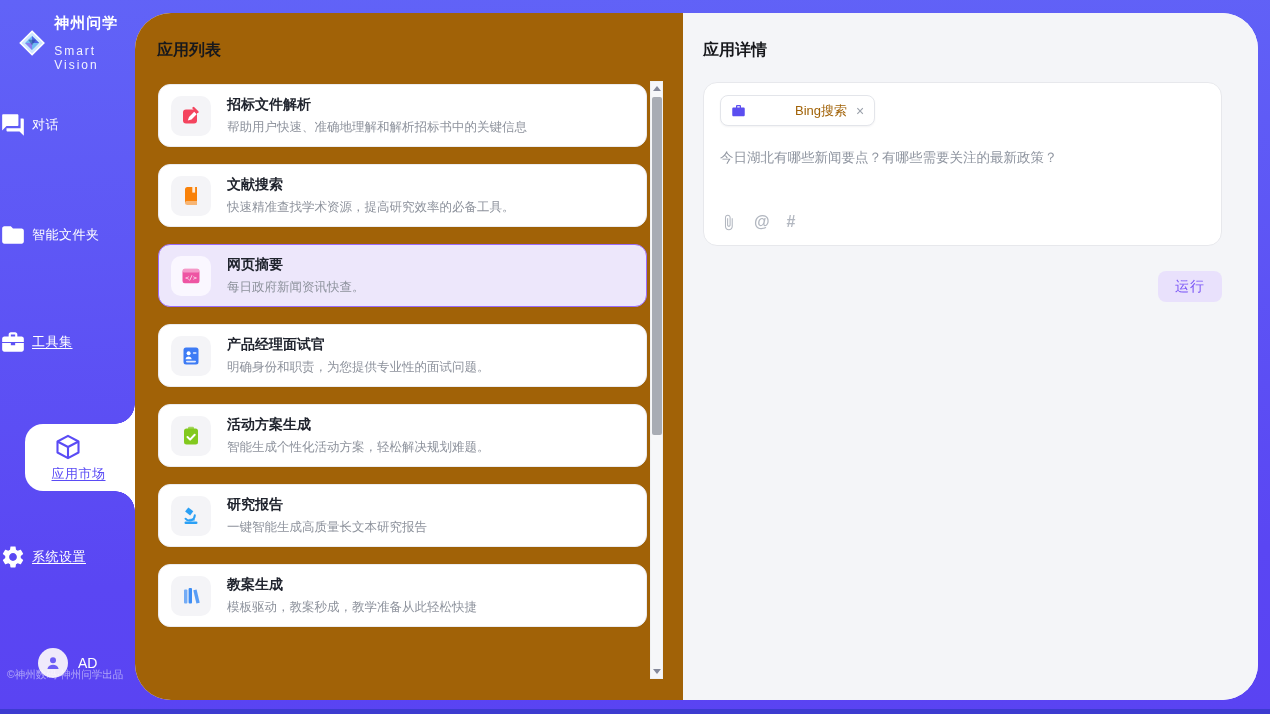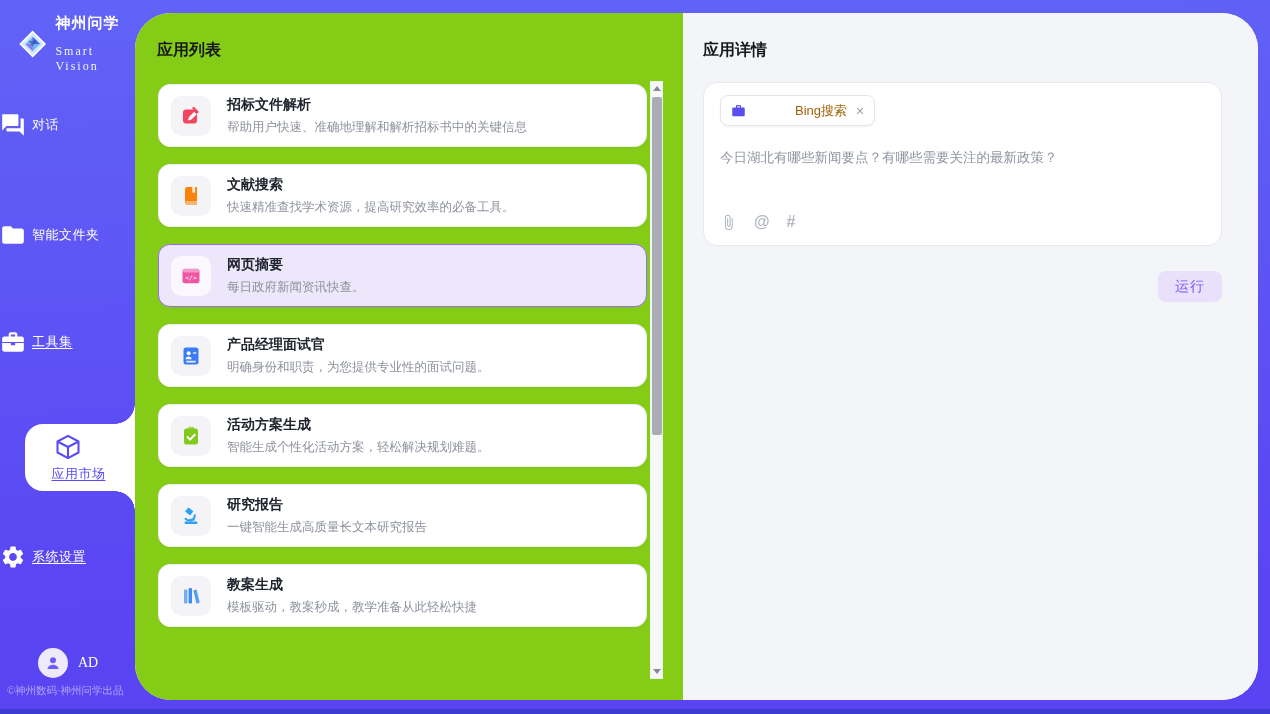--- a/index.html
+++ b/index.html
@@ -2,48 +2,48 @@
 <html style="--accent: #5a4bf5; --sel-bg: #ede7fb; --sel-bd: #9a6bf9; --run-bg: #e9e1fc; --run-fg: #7a55f6;"><head>
 <meta charset="utf-8">
 <style>
   * { margin:0; padding:0; box-sizing:border-box; }
   html,body { width:1270px; height:714px; overflow:hidden;
     font-family:"Liberation Sans","DejaVu Sans",sans-serif; }
   body { position:relative;
     background:linear-gradient(178deg,#6163f7 0%,#5a46f3 78%,#5a43f2 100%); }
 
   
-  .sidebar { position:absolute; left:0; top:0; width:135px; height:714px; z-index:3;font-family:Liberation Serif, serif; }
+  .sidebar { position:absolute; left:0; top:0; width:135px; height:714px; z-index:3; }
   .logo { position:absolute; left:18px; top:14px; display:flex; align-items:center; gap:8px; }
   .logo-txt .cn { color:#fff; font-size:15px; font-weight:bold; letter-spacing:1px; }
   .logo-txt .en { color:rgba(255,255,255,.92); font-size:12px; letter-spacing:2px; margin-top:11px; }
   .nav-item { position:absolute; left:0; width:135px; display:flex; flex-direction:row;
     align-items:center; gap:6px; cursor:pointer; color:#fff; }
   .nav-label { font-size:13px; letter-spacing:.5px; }
   .nav-item.u .nav-label { text-decoration:underline; text-underline-offset:2px; }
   .nav-ic { width:26px; height:26px; }
   .nav-selected { position:absolute; left:25px; right:0; top:424px; height:67px;
     background:#fff; border-radius:18px 0 0 18px; display:flex; flex-direction:column;
     align-items:center; justify-content:center; gap:4px; padding-right:24px;
     color:var(--accent,#5a4bf5); cursor:pointer; }
   .nav-selected::before, .nav-selected::after { content:""; position:absolute; right:0; width:20px; height:20px; }
   .nav-selected::before { top:-20px; background:radial-gradient(circle at 0 0, transparent 19.5px, #fff 20px); }
   .nav-selected::after  { bottom:-20px; background:radial-gradient(circle at 0 100%, transparent 19.5px, #fff 20px); }
   .nav-selected .nav-label { font-size:13px; text-decoration:underline; text-underline-offset:2px;margin-left:21px; }
   .user-row { position:absolute; left:38px; top:648px; display:flex; align-items:center; gap:10px; cursor:pointer; }
   .avatar { width:30px; height:30px; border-radius:50%; background:#efeafb; display:flex;
     align-items:center; justify-content:center; }
   .user-name { color:#fff; font-size:14px; }
-  .side-footer { position:absolute; left:7px; top:684px; width:128px;
+  .side-footer { position:absolute; left:7px; top:668px; width:128px;
     color:rgba(255,255,255,.5); font-size:10.5px; white-space:nowrap; }
 
   
   .content { position:absolute; left:135px; top:13px; width:1123px; height:687px;
     border-radius:36px; overflow:hidden; display:flex; z-index:2; background:#fff; }
-  .panel-left { position:relative; width:548px; background:#84cc16; }
+  .panel-left { position:relative; width:548px; background:#a16207; }
   .panel-right { position:relative; flex:1; background:#f4f5f8; }
   .panel-title { position:absolute; left:22px; top:27px; font-size:16px; font-weight:bold; color:#17181c; }
   .panel-right .panel-title { left:20px; }
 
   
   .app-list { position:absolute; left:23px; top:71px; width:489px; bottom:0; overflow:hidden; }
   .app-card { display:flex; align-items:center; gap:16px; height:63px; margin-bottom:17px;
     background:#fff; border:1px solid #ececf0; border-radius:12px; padding:0 14px 0 12px;
     cursor:pointer; box-shadow:0 1px 2px rgba(25,28,40,.03); }
   .app-card.selected { background:var(--sel-bg,#ede7fb); border:1.5px solid var(--sel-bd,#9a6bf9); }

